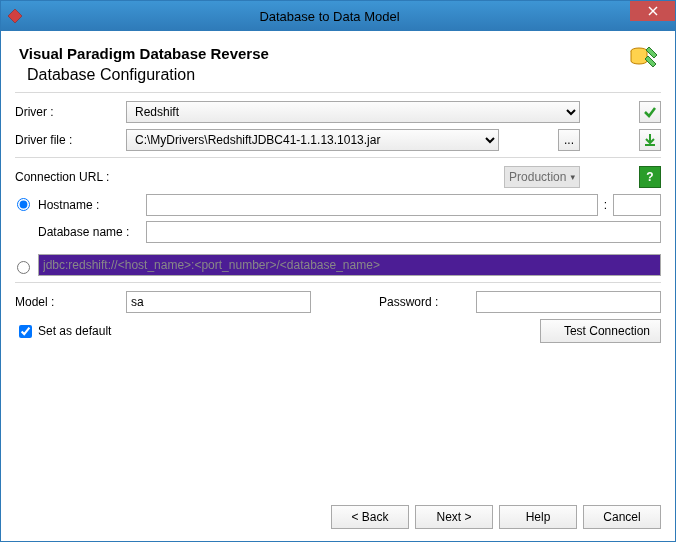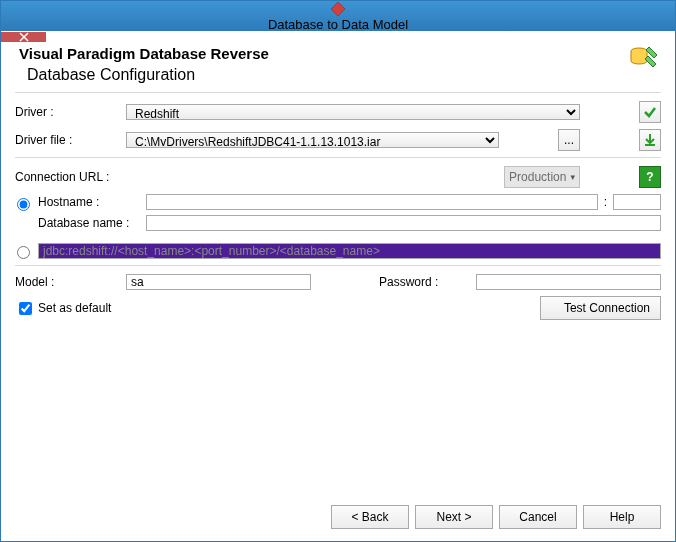--- a/index.html
+++ b/index.html
@@ -1,32 +1,32 @@
 <!DOCTYPE html>
 <html><head>
 <meta charset="utf-8">
 <style>
   * { box-sizing: border-box; }
   html, body { margin:0; padding:0; font-family: "Segoe UI", Tahoma, sans-serif; font-size:12px; color:#000; }
   .window { width:676px; height:542px; border:1px solid #2e7ab8; background:#fff; position:relative; display:flex; flex-direction:column; }
-  .titlebar { height:30px; background:linear-gradient(#3d95d4,#2e7ab8); color:#000; display:flex; align-items:center; position:relative;flex-direction:column; }
+  .titlebar { height:30px; background:linear-gradient(#3d95d4,#2e7ab8); color:#000; display:flex; align-items:center; position:relative; }
   .titlebar .icon-slot { width:28px; display:flex; align-items:center; justify-content:center; }
   .titlebar .title-text { flex:1; text-align:center; font-size:13px; color:#000; }
   .titlebar .close-btn { width:45px; height:20px; margin-right:0; background:#c75050; display:flex; align-items:center; justify-content:center; color:#fff; font-size:13px; cursor:pointer; align-self:flex-start;}
   .titlebar .close-btn svg { stroke:#fff; }
   .header { padding:10px 14px 8px 14px; display:flex; align-items:flex-start; }
   .header .htext { flex:1; }
   .header h1 { margin:4px; font-size:15px; font-weight:bold; }
   .header .sub { margin:2px 0 0 12px; font-size:16px; color:#000; }
   .header .bigicon { width:34px; height:34px; display:flex; align-items:center; justify-content:center; }
   .divider { height:1px; background:#d9d9d9; margin:0 14px 8px 14px; }
   .body { padding:0 14px; flex:1; }
   .row { display:flex; align-items:center; margin-bottom:6px;gap:27px; }
   .lbl { width:84px; }
-  .inp, select.inp { height:16px; border:1px solid #a9a9a9; background:#fff; padding:1px 4px; font-family:inherit; font-size:12px; }
+  .inp, select.inp { height:22px; border:1px solid #a9a9a9; background:#fff; padding:1px 4px; font-family:inherit; font-size:12px; }
   select.inp { background:linear-gradient(#fcfcfc,#ececec); }
   .sqbtn { height:22px; min-width:22px; border:1px solid #a9a9a9; background:linear-gradient(#fcfcfc,#ececec); display:inline-flex;align-items:center;justify-content:center; cursor:pointer; padding:0 3px;}
   .disabled-sel { background:#e6e6e6; color:#6d6d6d; border:1px solid #bfbfbf; height:22px; padding:1px 4px; display:inline-flex; align-items:center; gap:4px;}
   .radio-block { display:flex; align-items:flex-start; margin:6px 0 4px 2px; }
   .radio-block input[type=radio] { margin:4px 8px 0 0;}
   .subgrid { flex:1; }
   .subrow { display:flex; align-items:center; margin-bottom:5px; }
   .subrow .slbl { width:108px; }
   .urltext { color:#888; }
   .disabled-inp { background:#4c1d95; color:#888; }
@@ -155,17 +155,17 @@
       <div class="test-conn-wrap">
         <button class="btn" style="min-width:110px;padding-left:23px;">Test Connection</button>
       </div>
     </div>
 
   </div>
 
   <div class="footer">
     <button class="btn">&lt; Back</button>
     <button class="btn">Next &gt;</button>
+    <button class="btn">Help</button>
     <button class="btn">Cancel</button>
-    <button class="btn">Help</button>
   </div>
 
 </div>
 
 </body></html>

